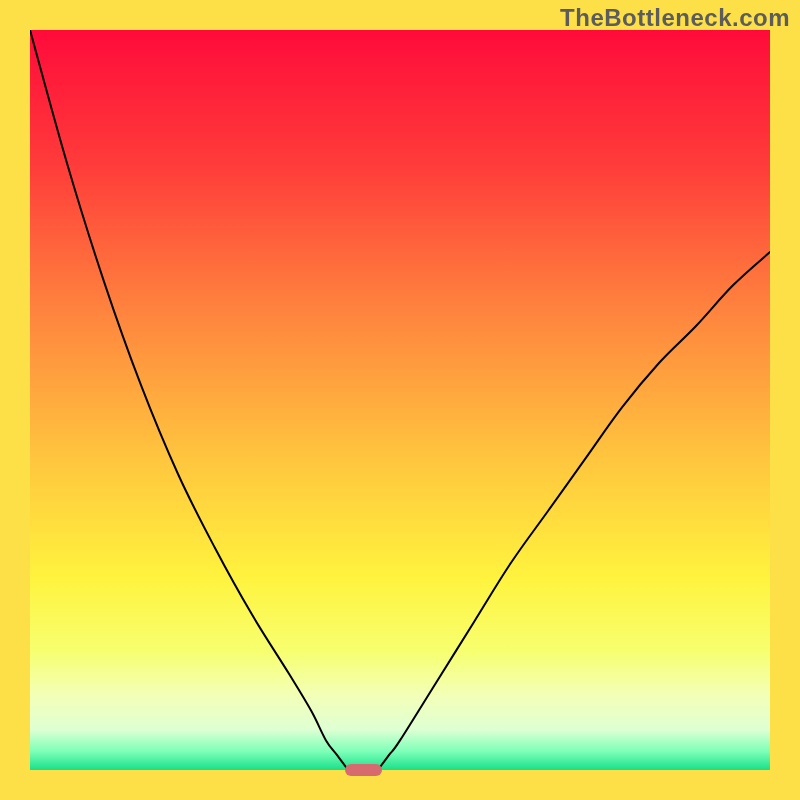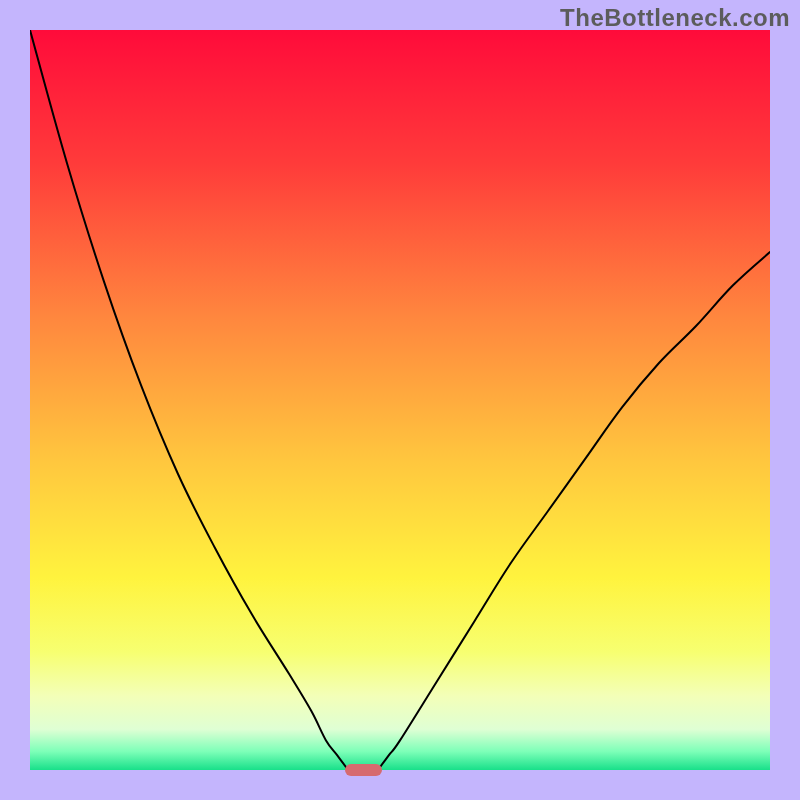--- a/index.html
+++ b/index.html
@@ -8,21 +8,21 @@
     width: 800px;
     height: 800px;
     background: #000;
     overflow: hidden;
     font-family: Arial, Helvetica, sans-serif;
   }
   .frame {
     position: relative;
     width: 800px;
     height: 800px;
-    background: #c4b5fd;
+    background: #fde047;
   }
   .watermark {
     position: absolute;
     top: 4px;
     right: 10px;
     color: #5c5c5c;
     font-size: 24px;
     font-weight: 600;
     letter-spacing: 0.5px;
     user-select: none;

